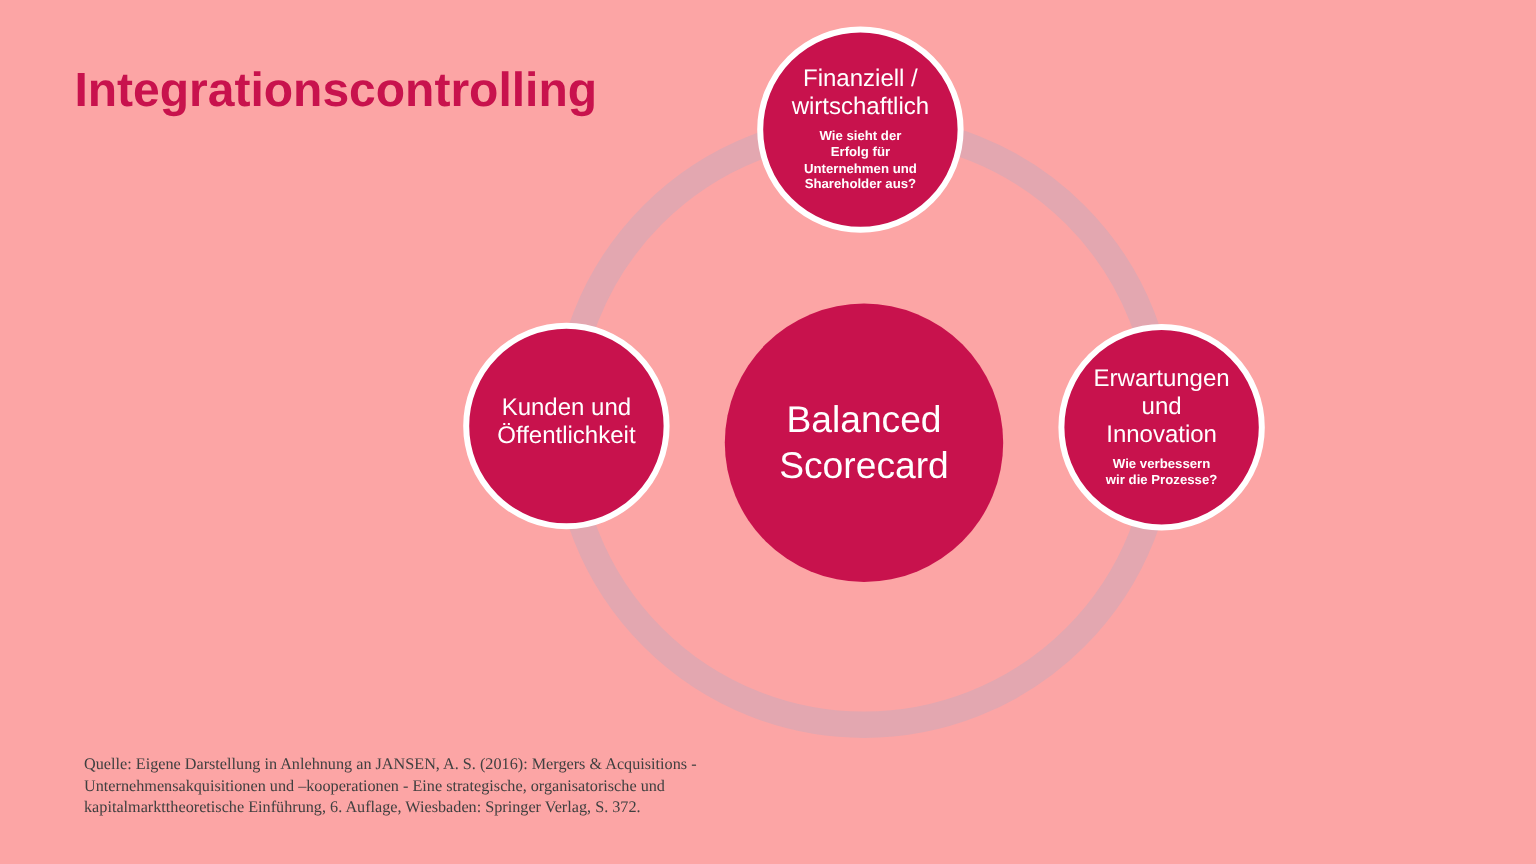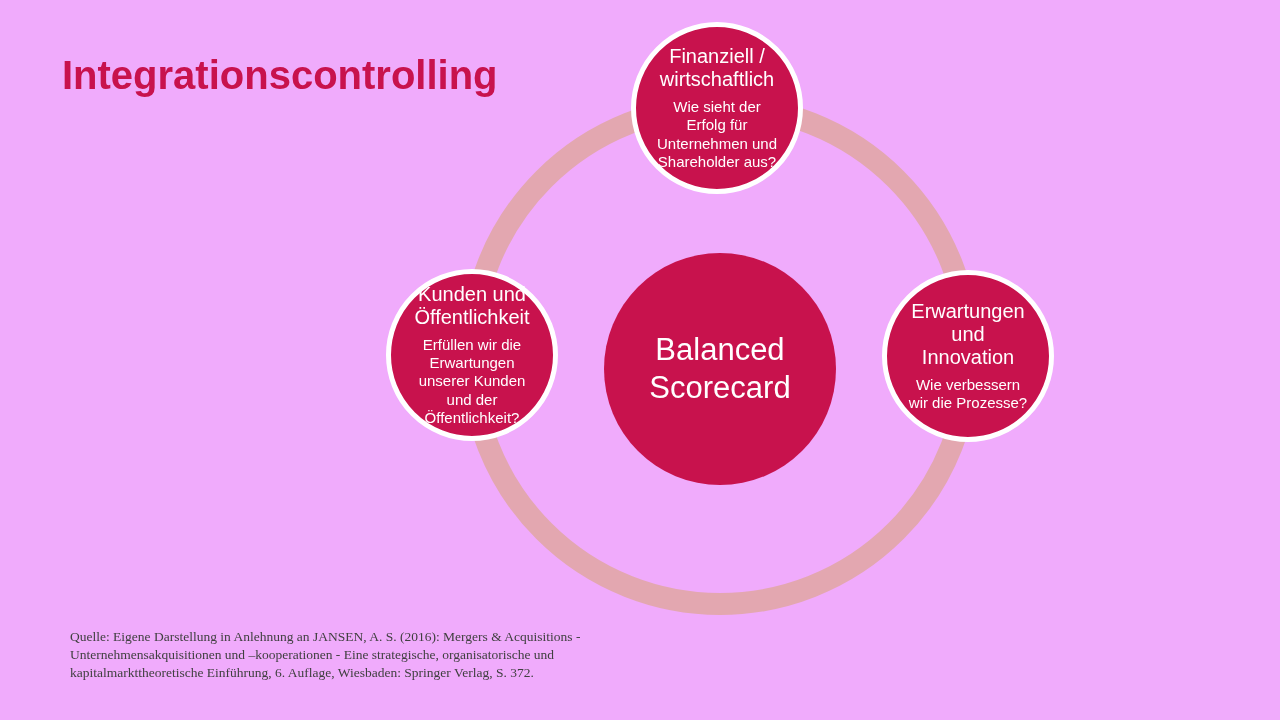--- a/index.html
+++ b/index.html
@@ -7,21 +7,21 @@
     --ring: #E3A7B0;
     --node-text: #FFFFFF;
     --citation: #404040;
   }
   * { margin: 0; padding: 0; box-sizing: border-box; }
   html, body { background: #ffffff; }
   .slide {
     position: relative;
     width: 1280px;
     height: 720px;
-    background: #f0abfc;
+    background: #fca5a5;
     overflow: hidden;
     font-family: "Liberation Sans", sans-serif;
   }
   .title {
     position: absolute;
     left: 62px;
     top: 54px;
     font-size: 40px;
     font-weight: bold;
     line-height: 1.05;
@@ -40,21 +40,20 @@
     z-index: 1;
   }
   .node {
     position: absolute;
     transform: translate(-50%, -50%);
     border-radius: 50%;
     background: var(--primary);
     color: var(--node-text);
     display: flex;
     flex-direction: column;
-    align-items: center;
     justify-content: center;
     text-align: center;
   }
   .node.center {
     left: 720px;
     top: 369px;
     width: 232px;
     height: 232px;
     z-index: 3;
   }
@@ -73,23 +72,24 @@
   .sat-right  { left: 968px; top: 356px; }
   .sat-bottom { left: 720px; top: 602px; }
   .sat-left   { left: 472px; top: 355px; }
   .sat-title {
     font-size: 20px;
     line-height: 1.15;
     white-space: pre-line;
     margin-bottom: 7px;
   }
   .sat-q {
-    font-size: 15px;
+    font-size: 11px;
     line-height: 1.22;
     white-space: pre-line;
+    font-weight: bold;
   }
   .source {
     position: absolute;
     left: 70px;
     top: 628px;
     width: 600px;
     font-size: 13.5px;
     line-height: 1.34;
     color: var(--citation);
     white-space: pre-line;
@@ -126,25 +126,20 @@
 und
 Innovation</div>
       <div class="sat-q">Wie verbessern
 wir die Prozesse?</div>
     </div>
 
 
     <div class="node sat sat-left">
       <div class="sat-title">Kunden und
 Öffentlichkeit</div>
-      <div class="sat-q">Erfüllen wir die
-Erwartungen
-unserer Kunden
-und der
-Öffentlichkeit?</div>
     </div>
 
   </div>
 
   <p class="source">Quelle: Eigene Darstellung in Anlehnung an JANSEN, A. S. (2016): Mergers &amp; Acquisitions -
 Unternehmensakquisitionen und –kooperationen - Eine strategische, organisatorische und
 kapitalmarkttheoretische Einführung, 6. Auflage, Wiesbaden: Springer Verlag, S. 372.</p>
 
 </div>
 

